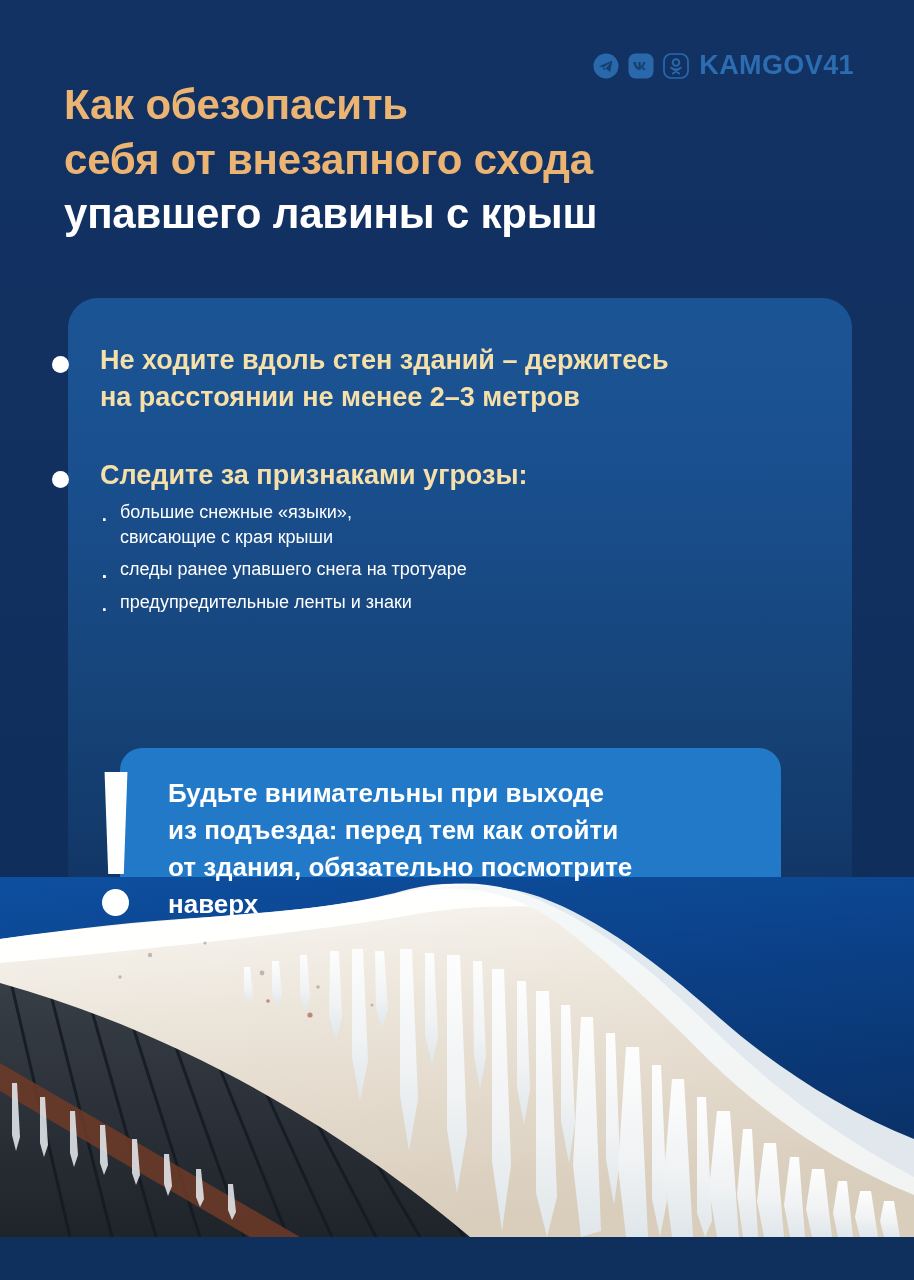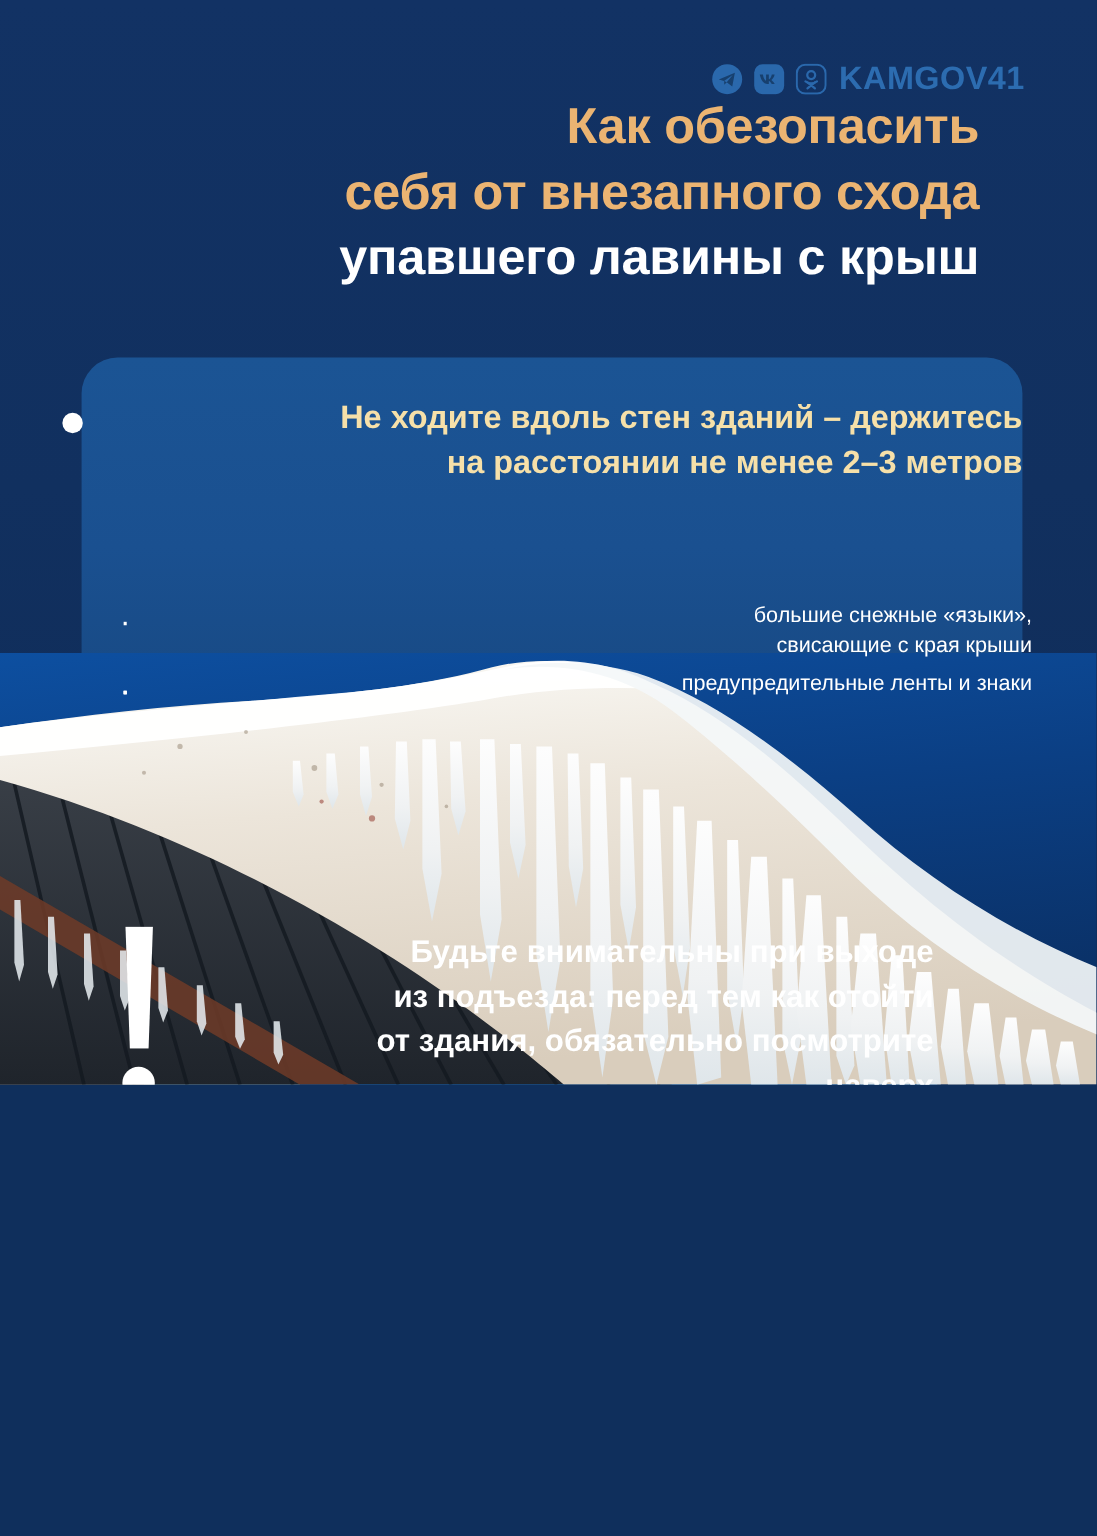--- a/index.html
+++ b/index.html
@@ -8,24 +8,23 @@
     width: 914px;
     height: 1280px;
     overflow: hidden;
     background: #0f2f5c;
     font-family: "Liberation Sans", sans-serif;
   }
 
   #poster {
     position: relative;
     width: 914px;
-    height: 904px;
+    height: 1237px;
     background: linear-gradient(180deg, #123264 0%, #11305f 45%, #0f2b56 100%);
     overflow: hidden;
-    text-align: right;
   }
 
   
   .brand-bar {
     position: absolute;
     top: 50px;
     right: 60px;
     display: flex;
     align-items: center;
     gap: 7px;
@@ -43,21 +42,21 @@
     letter-spacing: 0.4px;
     color: #2c6cb0;
     margin-left: 2px;
     white-space: nowrap;
   }
 
   
   .title {
     position: absolute;
     top: 78px;
-    left: 76px;
+    left: 64px;
     width: 740px;
     z-index: 5;
   }
   .title-line {
     font-size: 42px;
     font-weight: bold;
     line-height: 1.30;
     letter-spacing: -0.2px;
     white-space: nowrap;
   }
@@ -81,20 +80,21 @@
     position: absolute;
     left: 52px;
     top: 330px;
     width: 800px;
     z-index: 5;
   }
   .bullet-row {
     position: relative;
     padding-left: 48px;
     margin-bottom: 40px;
+    margin-top: 12px;
   }
   .bullet-dot {
     position: absolute;
     left: 0;
     top: 14px;
     width: 17px; height: 17px;
     border-radius: 50%;
     background: #ffffff;
   }
   .bullet-text {
@@ -229,33 +229,38 @@
   </div>
 
   <div class="card"></div>
 
   <div class="bullets">
     <div class="bullet-row">
       <span class="bullet-dot"></span>
       <span class="bullet-text">Не ходите вдоль стен зданий – держитесь
 на расстоянии не менее 2–3 метров</span>
     </div>
+    <div class="bullet-row">
+      <span class="bullet-dot"></span>
+      <span class="bullet-text">Следите за признаками угрозы:</span>
+    </div>
   </div>
 
   <div class="sublist">
     <div class="sub-row">
       <span class="sub-dot">·</span>
       <span class="sub-text">большие снежные «языки»,
   свисающие с края крыши</span>
     </div>
     <div class="sub-row">
       <span class="sub-dot">·</span>
     </div>
     <div class="sub-row">
       <span class="sub-dot">·</span>
+      <span class="sub-text">следы ранее упавшего снега на тротуаре</span>
     </div>
     <div class="sub-row">
       <span class="sub-dot">·</span>
       <span class="sub-text">предупредительные ленты и знаки</span>
     </div>
   </div>
 
   <div class="highlight"></div>
   <div class="excl">
     <span class="excl-bar"></span>

